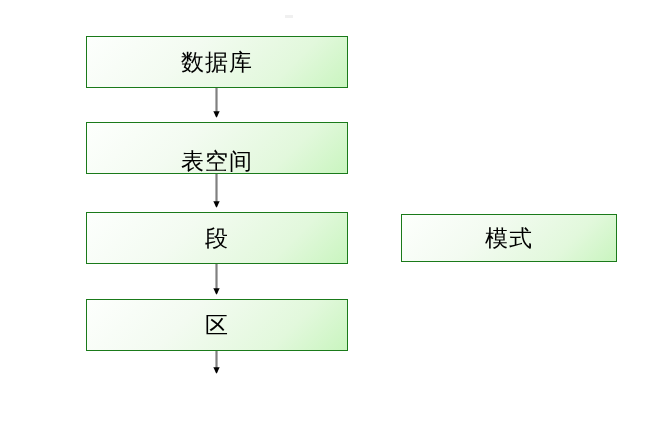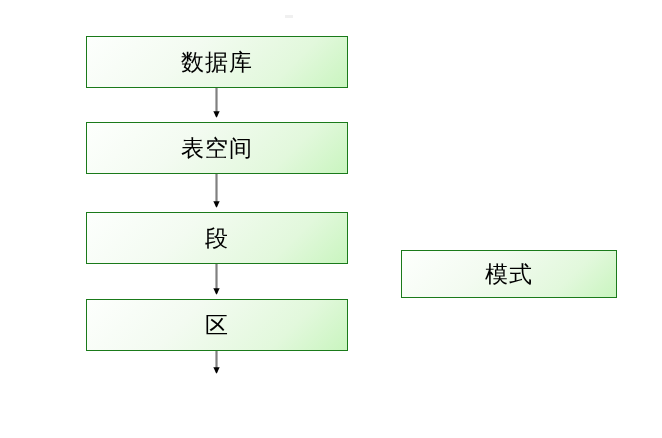--- a/index.html
+++ b/index.html
@@ -38,27 +38,27 @@
     font-size: 23px;
     color: #000000;
     line-height: 1;
     letter-spacing: 1px;
     font-family: "DejaVu Sans", "Liberation Sans", sans-serif;
     white-space: nowrap;
   }
 
   
   #node-database   { left: 86px; top: 22px;  width: 262px; height: 52px; }
-  #node-tablespace { left: 86px; top: 108px; width: 262px; height: 52px; }
+  #node-tablespace { left: 86px; top: 108px; width: 262px; height: 52px; align-items: flex-end; }
   #node-segment    { left: 86px; top: 198px; width: 262px; height: 52px; }
   #node-extent     { left: 86px; top: 285px; width: 262px; height: 52px; }
   #node-block      { left: 86px; top: 364px; width: 262px; height: 51px; }
 
   
-  #node-schema     { left: 401px; top: 200px; width: 216px; height: 48px; margin-top: 36px; }
+  #node-schema     { left: 401px; top: 200px; width: 216px; height: 48px; }
 
   .connector {
     position: absolute;
     left: 0;
     top: 0;
     width: 662px;
     height: 438px;
     pointer-events: none;
   }
 

